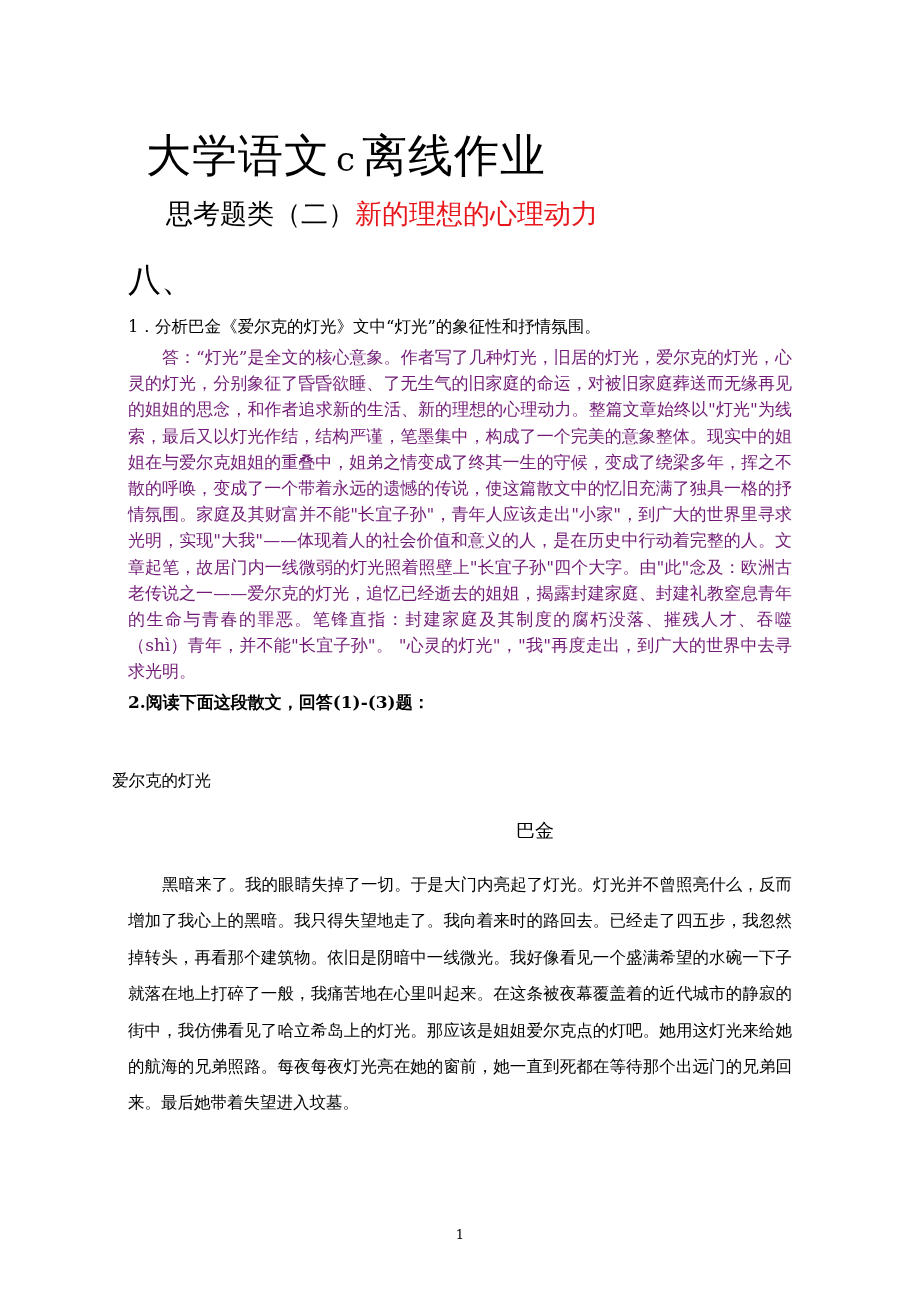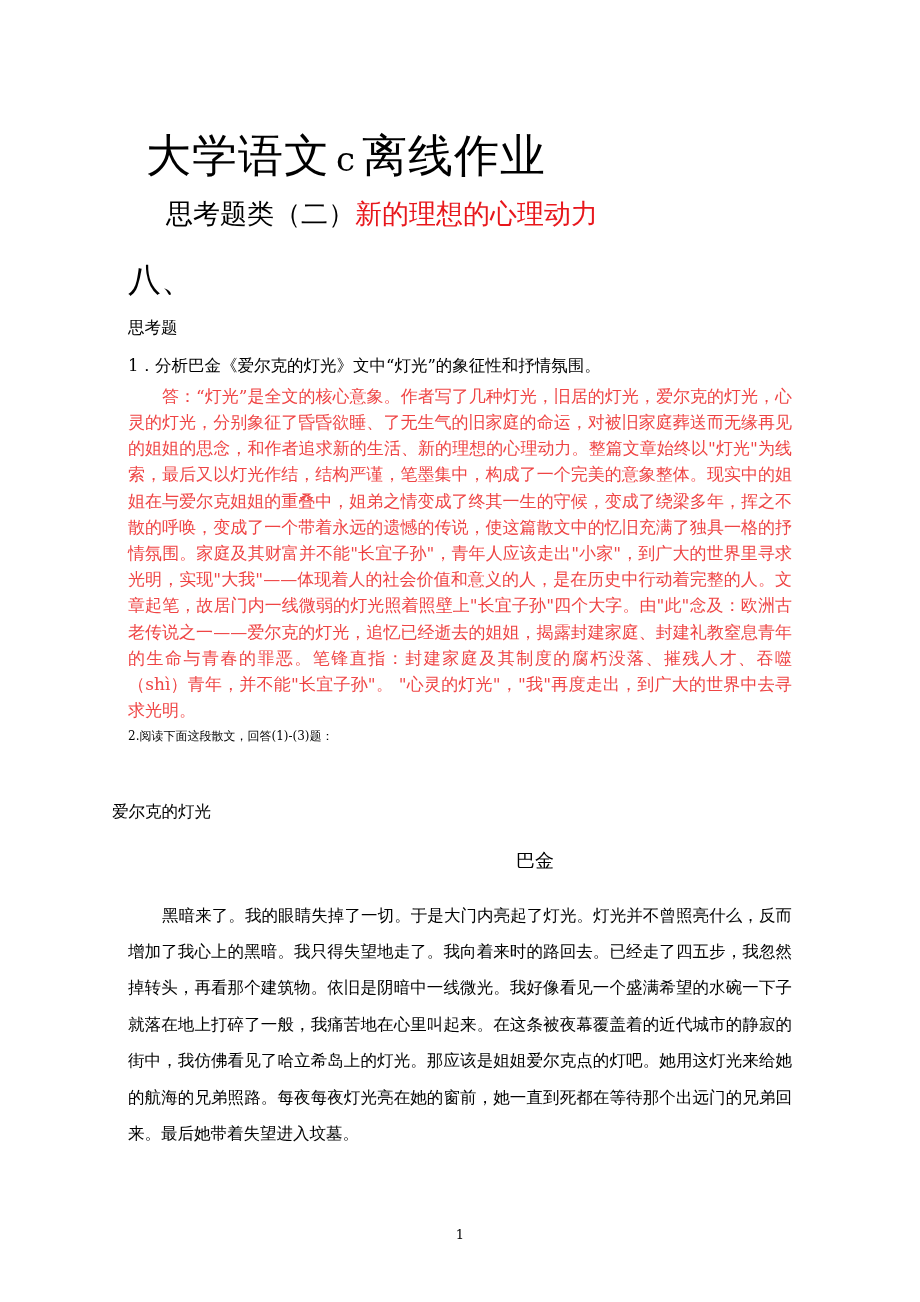--- a/index.html
+++ b/index.html
@@ -75,28 +75,29 @@
 
   
   .question {
     font-size: 16.5px;
     line-height: 1.62;
     margin: 0;
     padding-top: 12px;
     text-align: justify;
   }
   .question-2 {
-    font-size: 12px;
+    font-size: 17px;
     line-height: 1.62;
     margin: 0;
     padding-top: 4px;
+    font-weight: bold;
   }
 
   .answer {
-    color: #ef4444;
+    color: #701a75;
     font-size: 17px;
     line-height: 26.2px;
     margin: 0;
     padding-top: 3px;
     text-align: justify;
     text-justify: inter-ideograph;
     text-indent: 34px;
   }
 
   
@@ -145,21 +146,20 @@
 <div class="page">
 
   <div class="content">
 
     <h1 class="doc-title"><span>大学语文</span><span class="latin">c</span><span>离线作业</span></h1>
 
     <p class="doc-subtitle"><span>思考题类（二）</span><span class="red">新的理想的心理动力</span></p>
 
     <h2 class="section-heading">八、</h2>
 
-    <p class="section-label">思考题</p>
 
     <p class="question">1．分析巴金《爱尔克的灯光》文中“灯光”的象征性和抒情氛围。</p>
 
     <p class="answer">答：“灯光”是全文的核心意象。作者写了几种灯光，旧居的灯光，爱尔克的灯光，心灵的灯光，分别象征了昏昏欲睡、了无生气的旧家庭的命运，对被旧家庭葬送而无缘再见的姐姐的思念，和作者追求新的生活、新的理想的心理动力。整篇文章始终以"灯光"为线索，最后又以灯光作结，结构严谨，笔墨集中，构成了一个完美的意象整体。现实中的姐姐在与爱尔克姐姐的重叠中，姐弟之情变成了终其一生的守候，变成了绕梁多年，挥之不散的呼唤，变成了一个带着永远的遗憾的传说，使这篇散文中的忆旧充满了独具一格的抒情氛围。家庭及其财富并不能"长宜子孙"，青年人应该走出"小家"，到广大的世界里寻求光明，实现"大我"——体现着人的社会价值和意义的人，是在历史中行动着完整的人。文章起笔，故居门内一线微弱的灯光照着照壁上"长宜子孙"四个大字。由"此"念及：欧洲古老传说之一——爱尔克的灯光，追忆已经逝去的姐姐，揭露封建家庭、封建礼教窒息青年的生命与青春的罪恶。笔锋直指：封建家庭及其制度的腐朽没落、摧残人才、吞噬（shì）青年，并不能"长宜子孙"。 "心灵的灯光"，"我"再度走出，到广大的世界中去寻求光明。</p>
 
     <p class="question-2">2.阅读下面这段散文，回答(1)-(3)题：</p>
 
     <p class="essay-title">爱尔克的灯光</p>
 
     <p class="essay-author">巴金</p>

